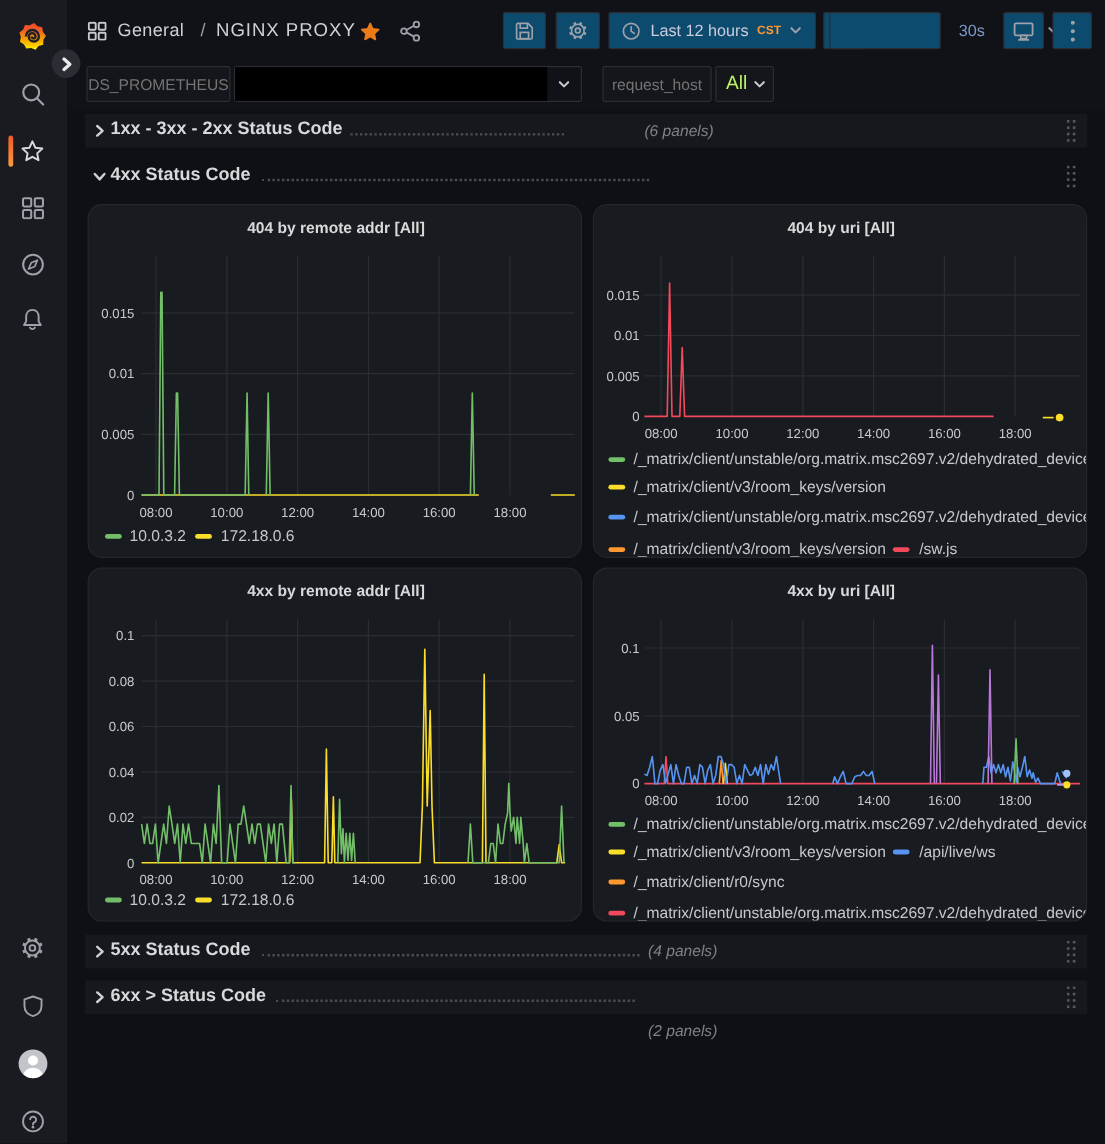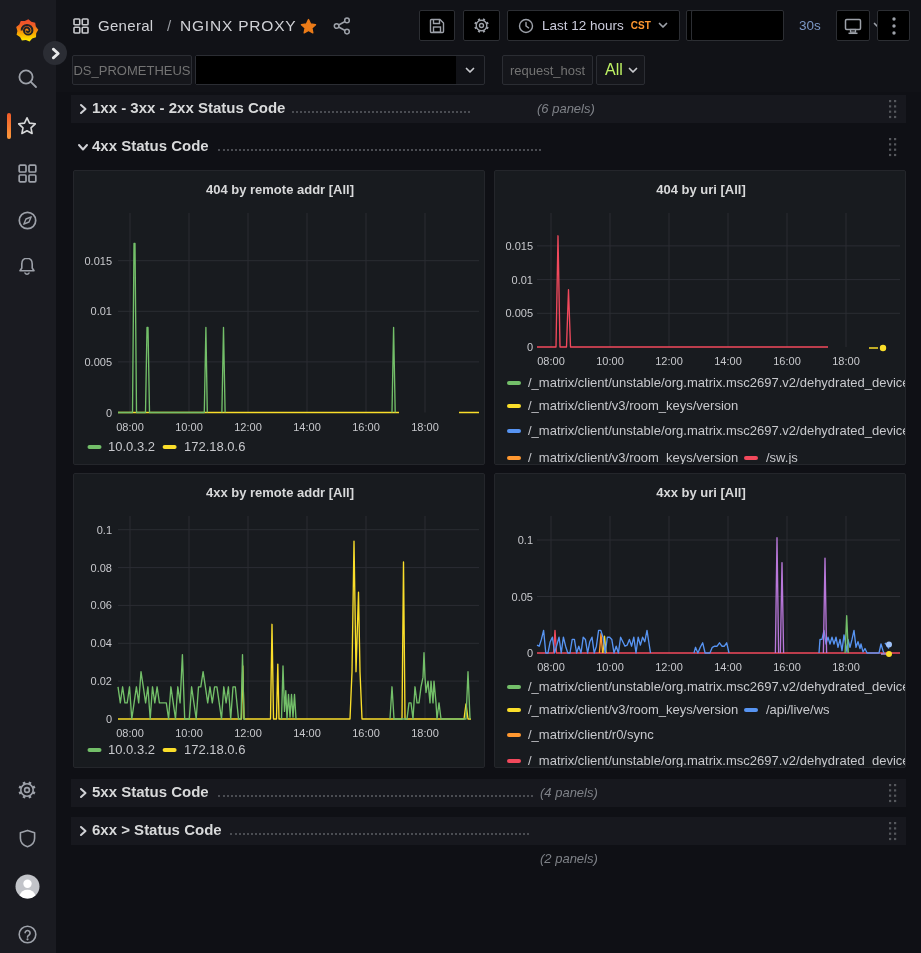--- a/index.html
+++ b/index.html
@@ -1,17 +1,17 @@
 <!DOCTYPE html>
 <html><head><meta charset="utf-8"><style>
 * { margin:0; padding:0; box-sizing:border-box; }
 body { width:921px; height:953px; background:#0f1015; font-family:"Liberation Sans", sans-serif; overflow:hidden; position:relative; }
 .abs { position:absolute; }
-.btn { position:absolute; top:10px; height:31px; background:#000000; border:1px solid #2c2e33; border-radius:2px; display:flex; align-items:center; justify-content:center; }
-.panel { position:absolute; width:412px; height:295px; background:#181b1f; border:1px solid #24262b; border-radius:2px; overflow:hidden; }
+.btn { position:absolute; top:10px; height:31px; background:#0c4a6e; border:1px solid #2c2e33; border-radius:2px; display:flex; align-items:center; justify-content:center; }
+.panel { position:absolute; width:412px; height:295px; background:#181b1f; border:1px solid #24262b; border-radius:12px; overflow:hidden; }
 .rowhdr { position:absolute; left:71px; width:835px; height:28px; }
 .rowhdr .title { position:absolute; left:21px; top:4px; font-size:15px; font-weight:bold; color:#d8d9da; white-space:nowrap; }
 .rowhdr .dots { position:absolute; top:16px; height:0; border-bottom:2px dotted #4a4c52; }
 .rowhdr .cnt { position:absolute; top:6px; font-size:13px; font-style:italic; color:#7e8187; white-space:nowrap; }
 .rowhdr .chev { position:absolute; left:6px; top:8px; line-height:0; }
 .rowhdr .dh { position:absolute; right:9px; top:5px; line-height:0; }
 .vlabel { position:absolute; top:55px; height:30px; background:#15161b; border:1px solid #2b2d33; color:#737373; font-size:13px; display:flex; align-items:center; justify-content:center; border-radius:2px; }
 </style></head><body>
 
 <div class="abs" style="left:0;top:0;width:56px;height:953px;background:#1a1b21;"></div>

